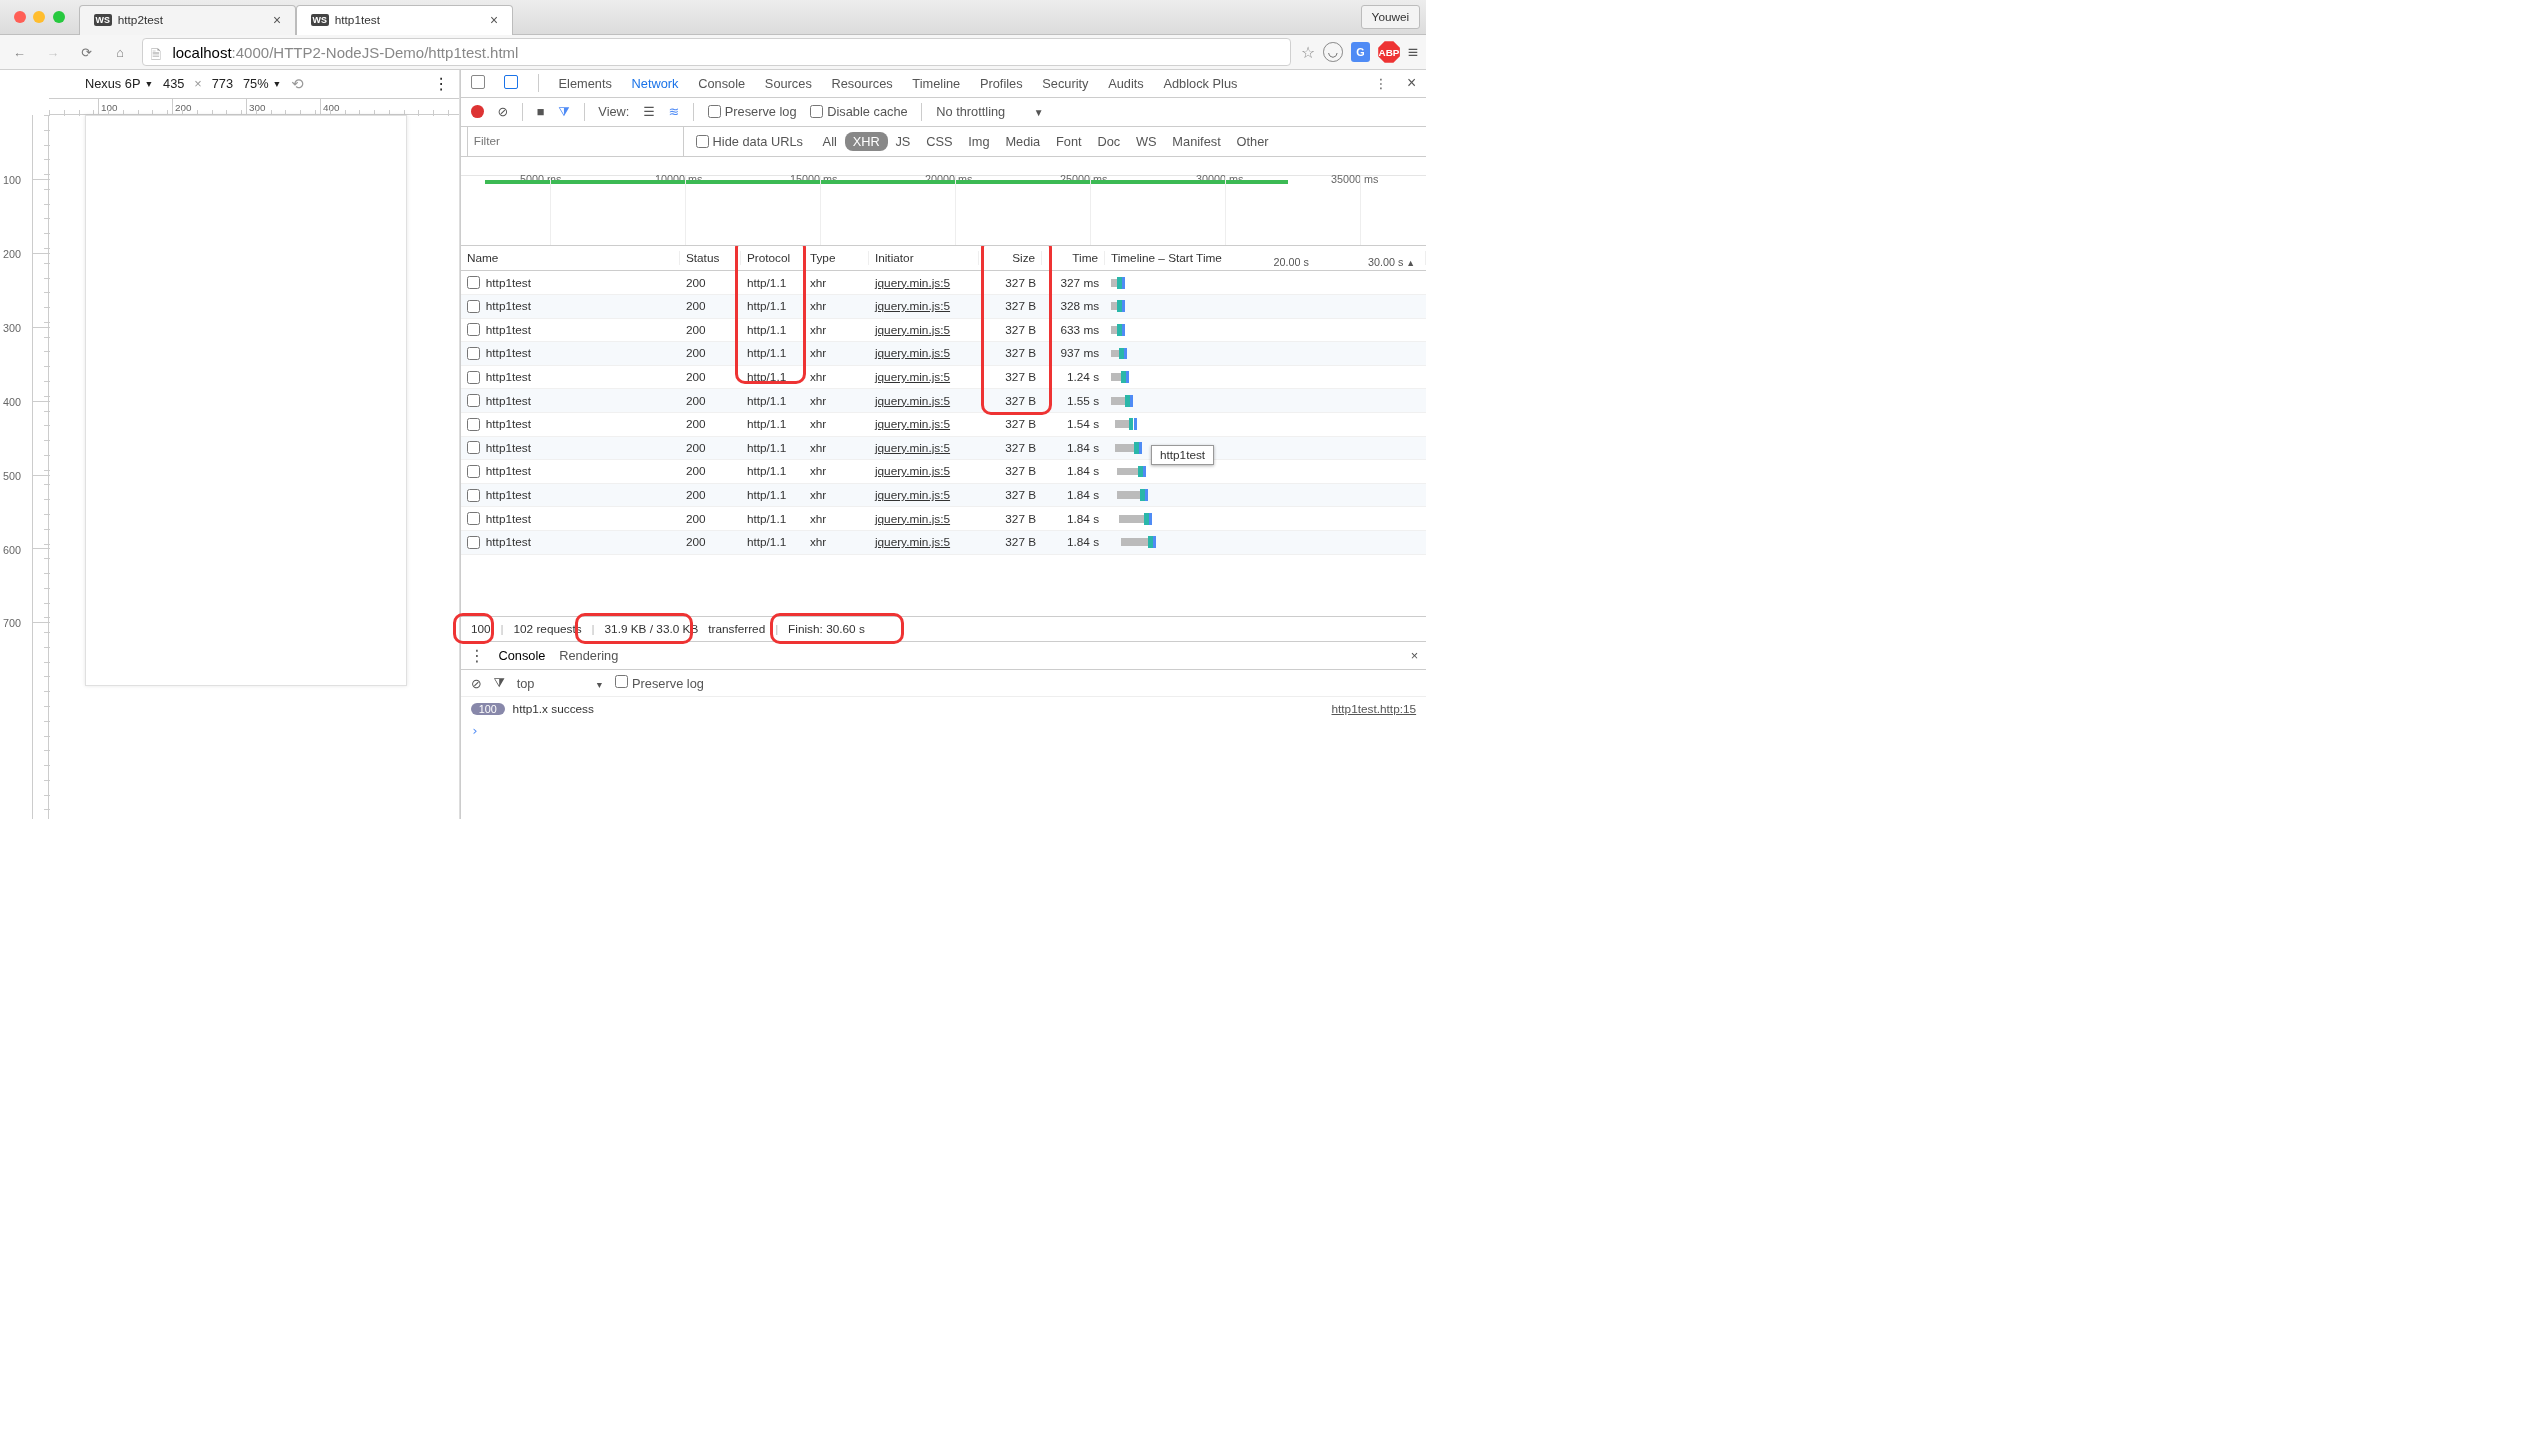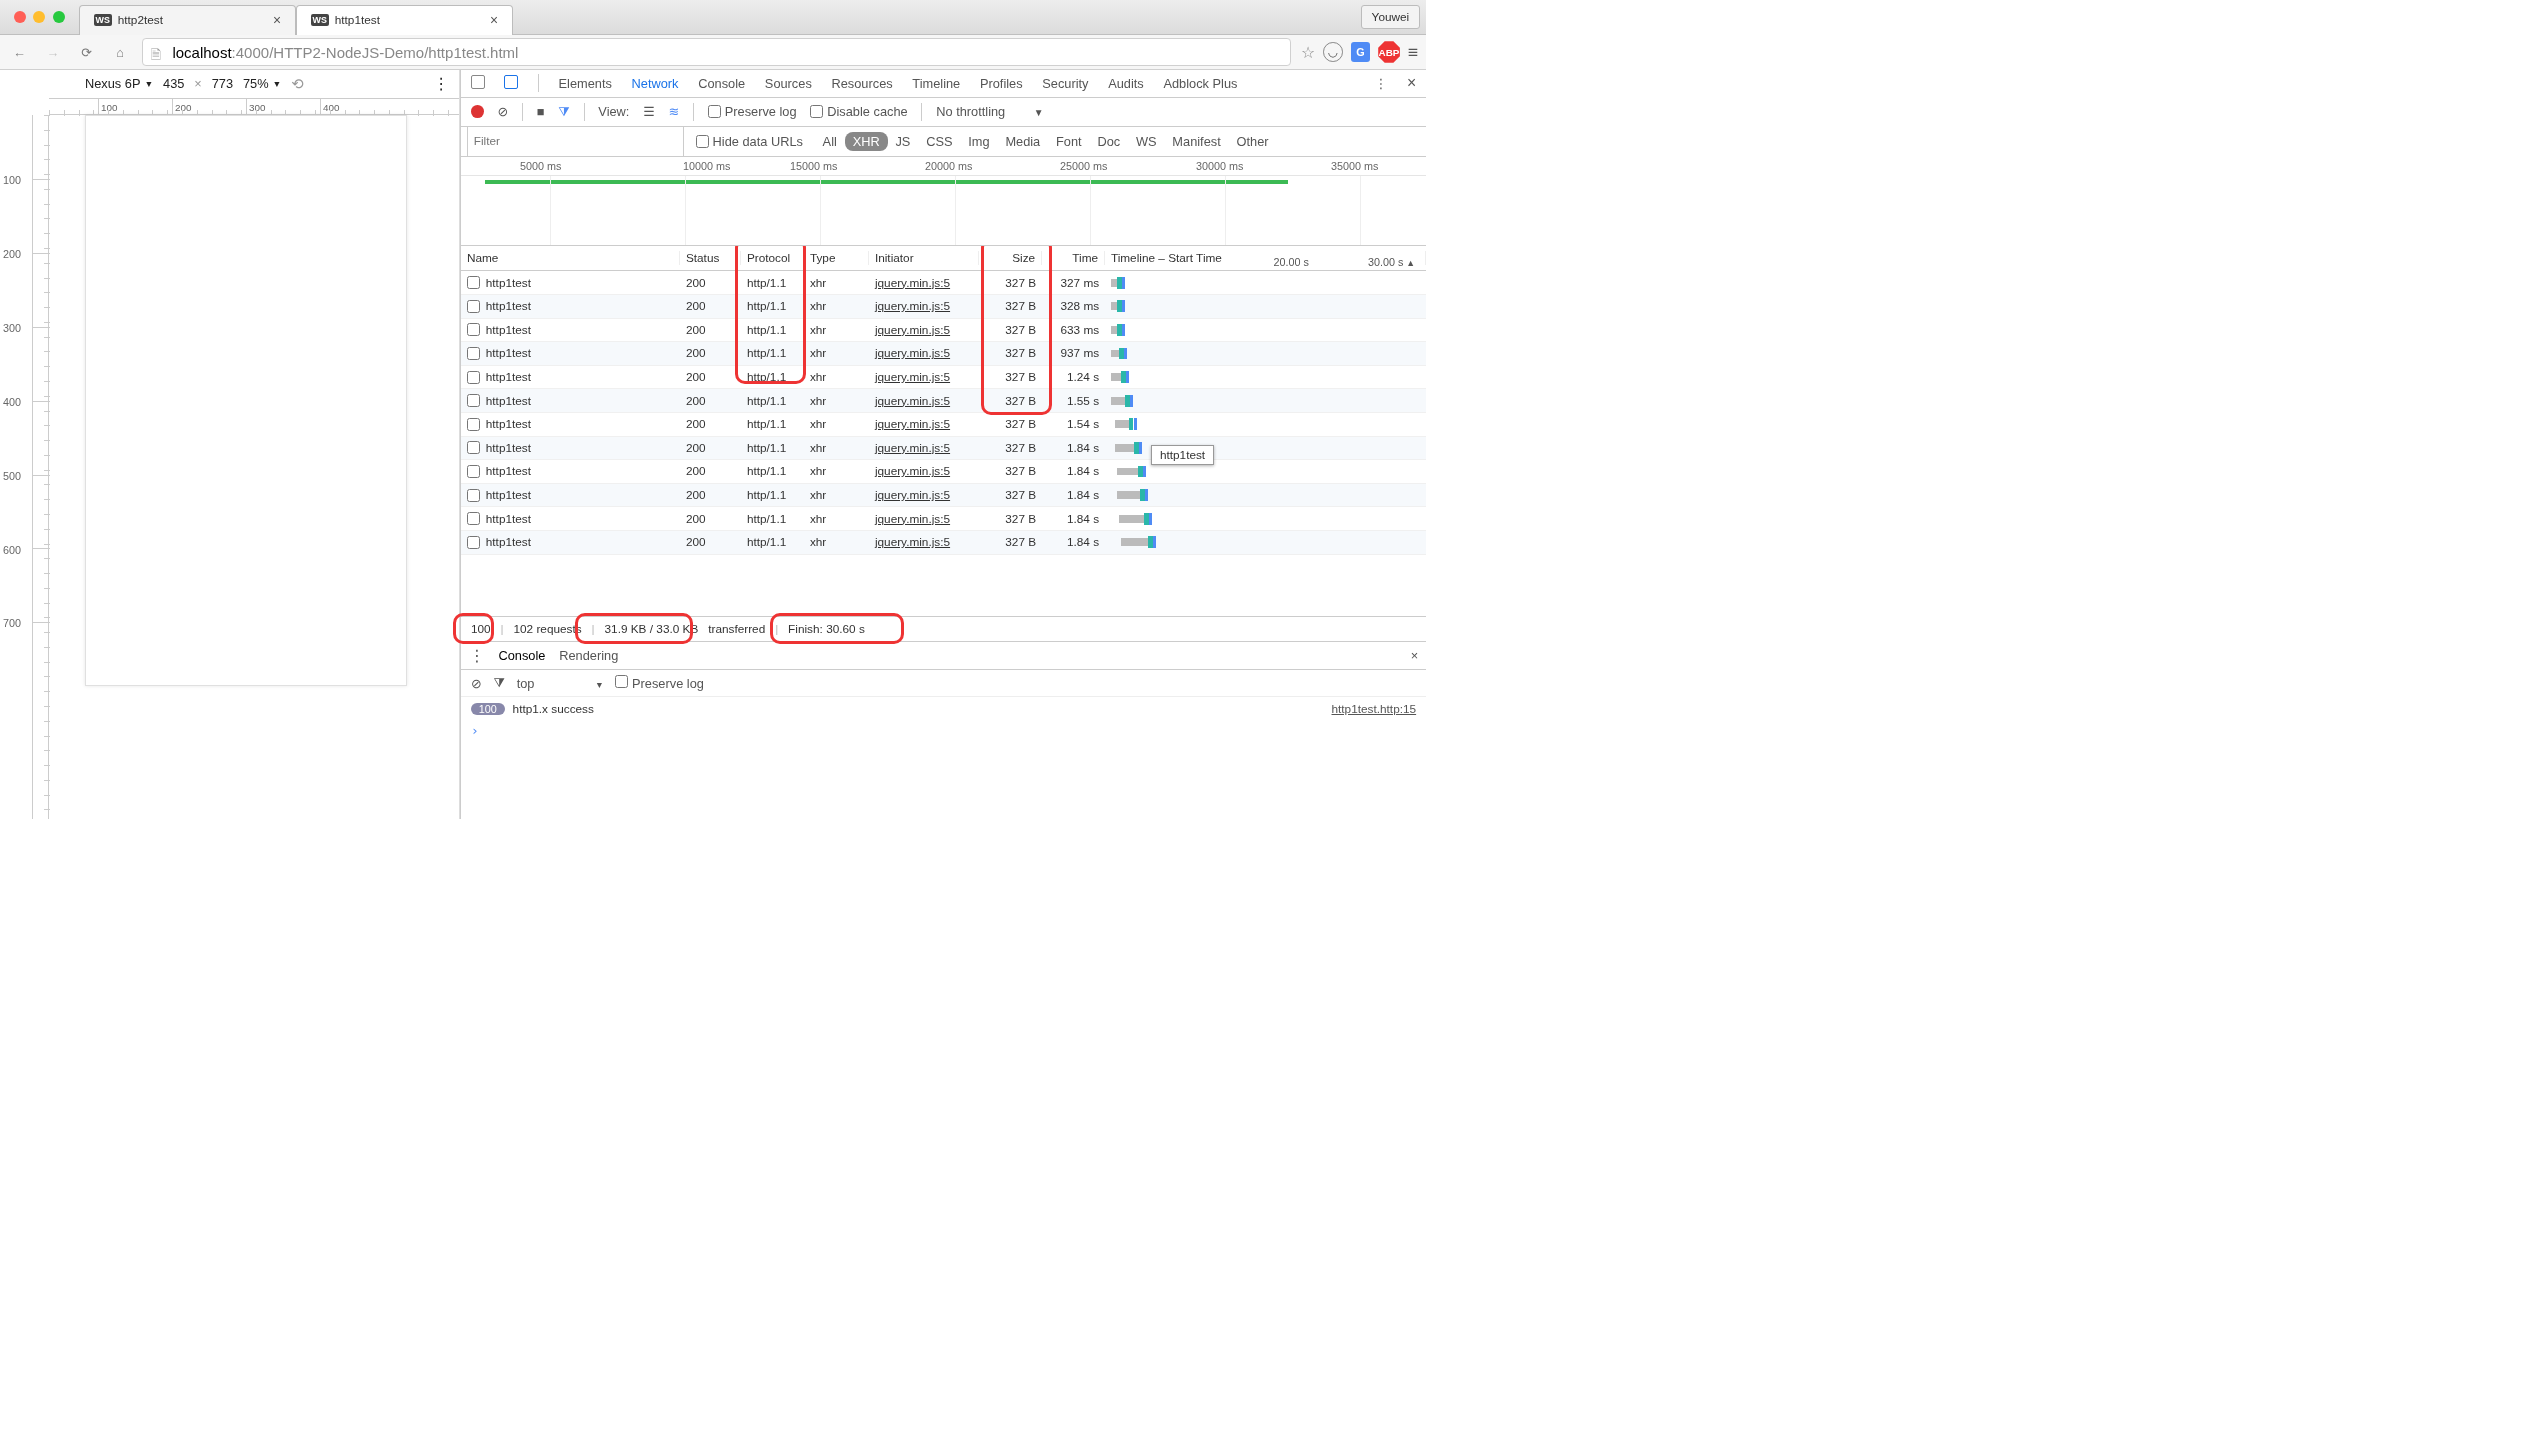--- a/index.html
+++ b/index.html
@@ -67,21 +67,21 @@
 .net-toolbar .throttle-tri { font-size:9.9px; }
 
 .filter-bar { height:29.6px; display:flex; align-items:center; padding:0 5.9px; gap:11.8px; border-bottom:1px solid #ccc; font-size:12.8px; color:#555; }
 .filter-input { width:217px; height:31px; border:1px solid #ccc; padding:0 5.9px; font-size:11.8px; color:#888; }
 .filter-bar .check { display:flex; align-items:center; gap:3.9px; }
 .filter-tag { padding:2px 7.9px; border-radius:7.9px; cursor:pointer;margin-top:16px; }
 .filter-tag.active { background:#888; color:#fff; }
 
 .timeline-overview { height:89px; border-bottom:1px solid #ccc; position:relative; }
 .tl-ticks { height:19.7px; border-bottom:1px solid #e5e5e5; position:relative; font-size:10.8px; color:#666; }
-.tl-ticks span { position:absolute; top:3px; }
+.tl-ticks span { position:absolute; top:16px; }
 .tl-band { position:absolute; top:23.6px; left:23.6px; right:138px; height:3.9px; background:#3cba54; }
 .tl-grid { position:absolute; top:19.7px; left:0; right:0; bottom:0; }
 .tl-grid .v { position:absolute; top:0; bottom:0; border-left:1px solid #eee; }
 
 .net-table-wrap { flex:1; overflow:hidden; position:relative; }
 .net-header { display:flex; height:25.6px; align-items:center; border-bottom:1px solid #ccc; font-size:11.8px; background:#fff; }
 .net-header > div { padding:0 5.9px; border-right:1px solid #eee; }
 .col-name { width:219px; } .col-status { width:61px; } .col-proto { width:63px; } .col-type { width:65px; } .col-init { width:110px; } .col-size { width:63px; text-align:right; } .col-time { width:63px; text-align:right; } .col-tl { flex:1; position:relative; }
 .tl-head-scale { position:absolute; right:9.9px; top:4.9px; font-size:10.8px; color:#555; display:flex; gap:59px; }
 .tl-head-scale .sort-tri { font-size:8.9px; }
@@ -322,21 +322,21 @@
       <label class="check">
           <input type="checkbox" style=""> 
           <span>Hide data URLs</span>
         </label>
       <span id="filter-tags"><span class="filter-tag">All</span><span class="filter-tag active">XHR</span><span class="filter-tag">JS</span><span class="filter-tag">CSS</span><span class="filter-tag">Img</span><span class="filter-tag">Media</span><span class="filter-tag">Font</span><span class="filter-tag">Doc</span><span class="filter-tag">WS</span><span class="filter-tag">Manifest</span><span class="filter-tag">Other</span></span>
     </div>
 
     <div class="timeline-overview">
       <div class="tl-ticks" id="tl-ticks">
           <span style="left: 59px;">5000 ms</span>
-          <span style="left: 194px; margin-left: 28px;">10000 ms</span>
+          <span style="left: 194px;">10000 ms</span>
           <span style="left: 329px;">15000 ms</span>
           <span style="left: 464px;">20000 ms</span>
           <span style="left: 599px;">25000 ms</span>
           <span style="left: 735px;">30000 ms</span>
           <span style="left: 870px;">35000 ms</span>
         </div>
       <div class="tl-band"></div>
       <div class="tl-grid" id="tl-grid">
           <div class="v" style="left: 89px;"></div>
           <div class="v" style="left: 224px;"></div>

